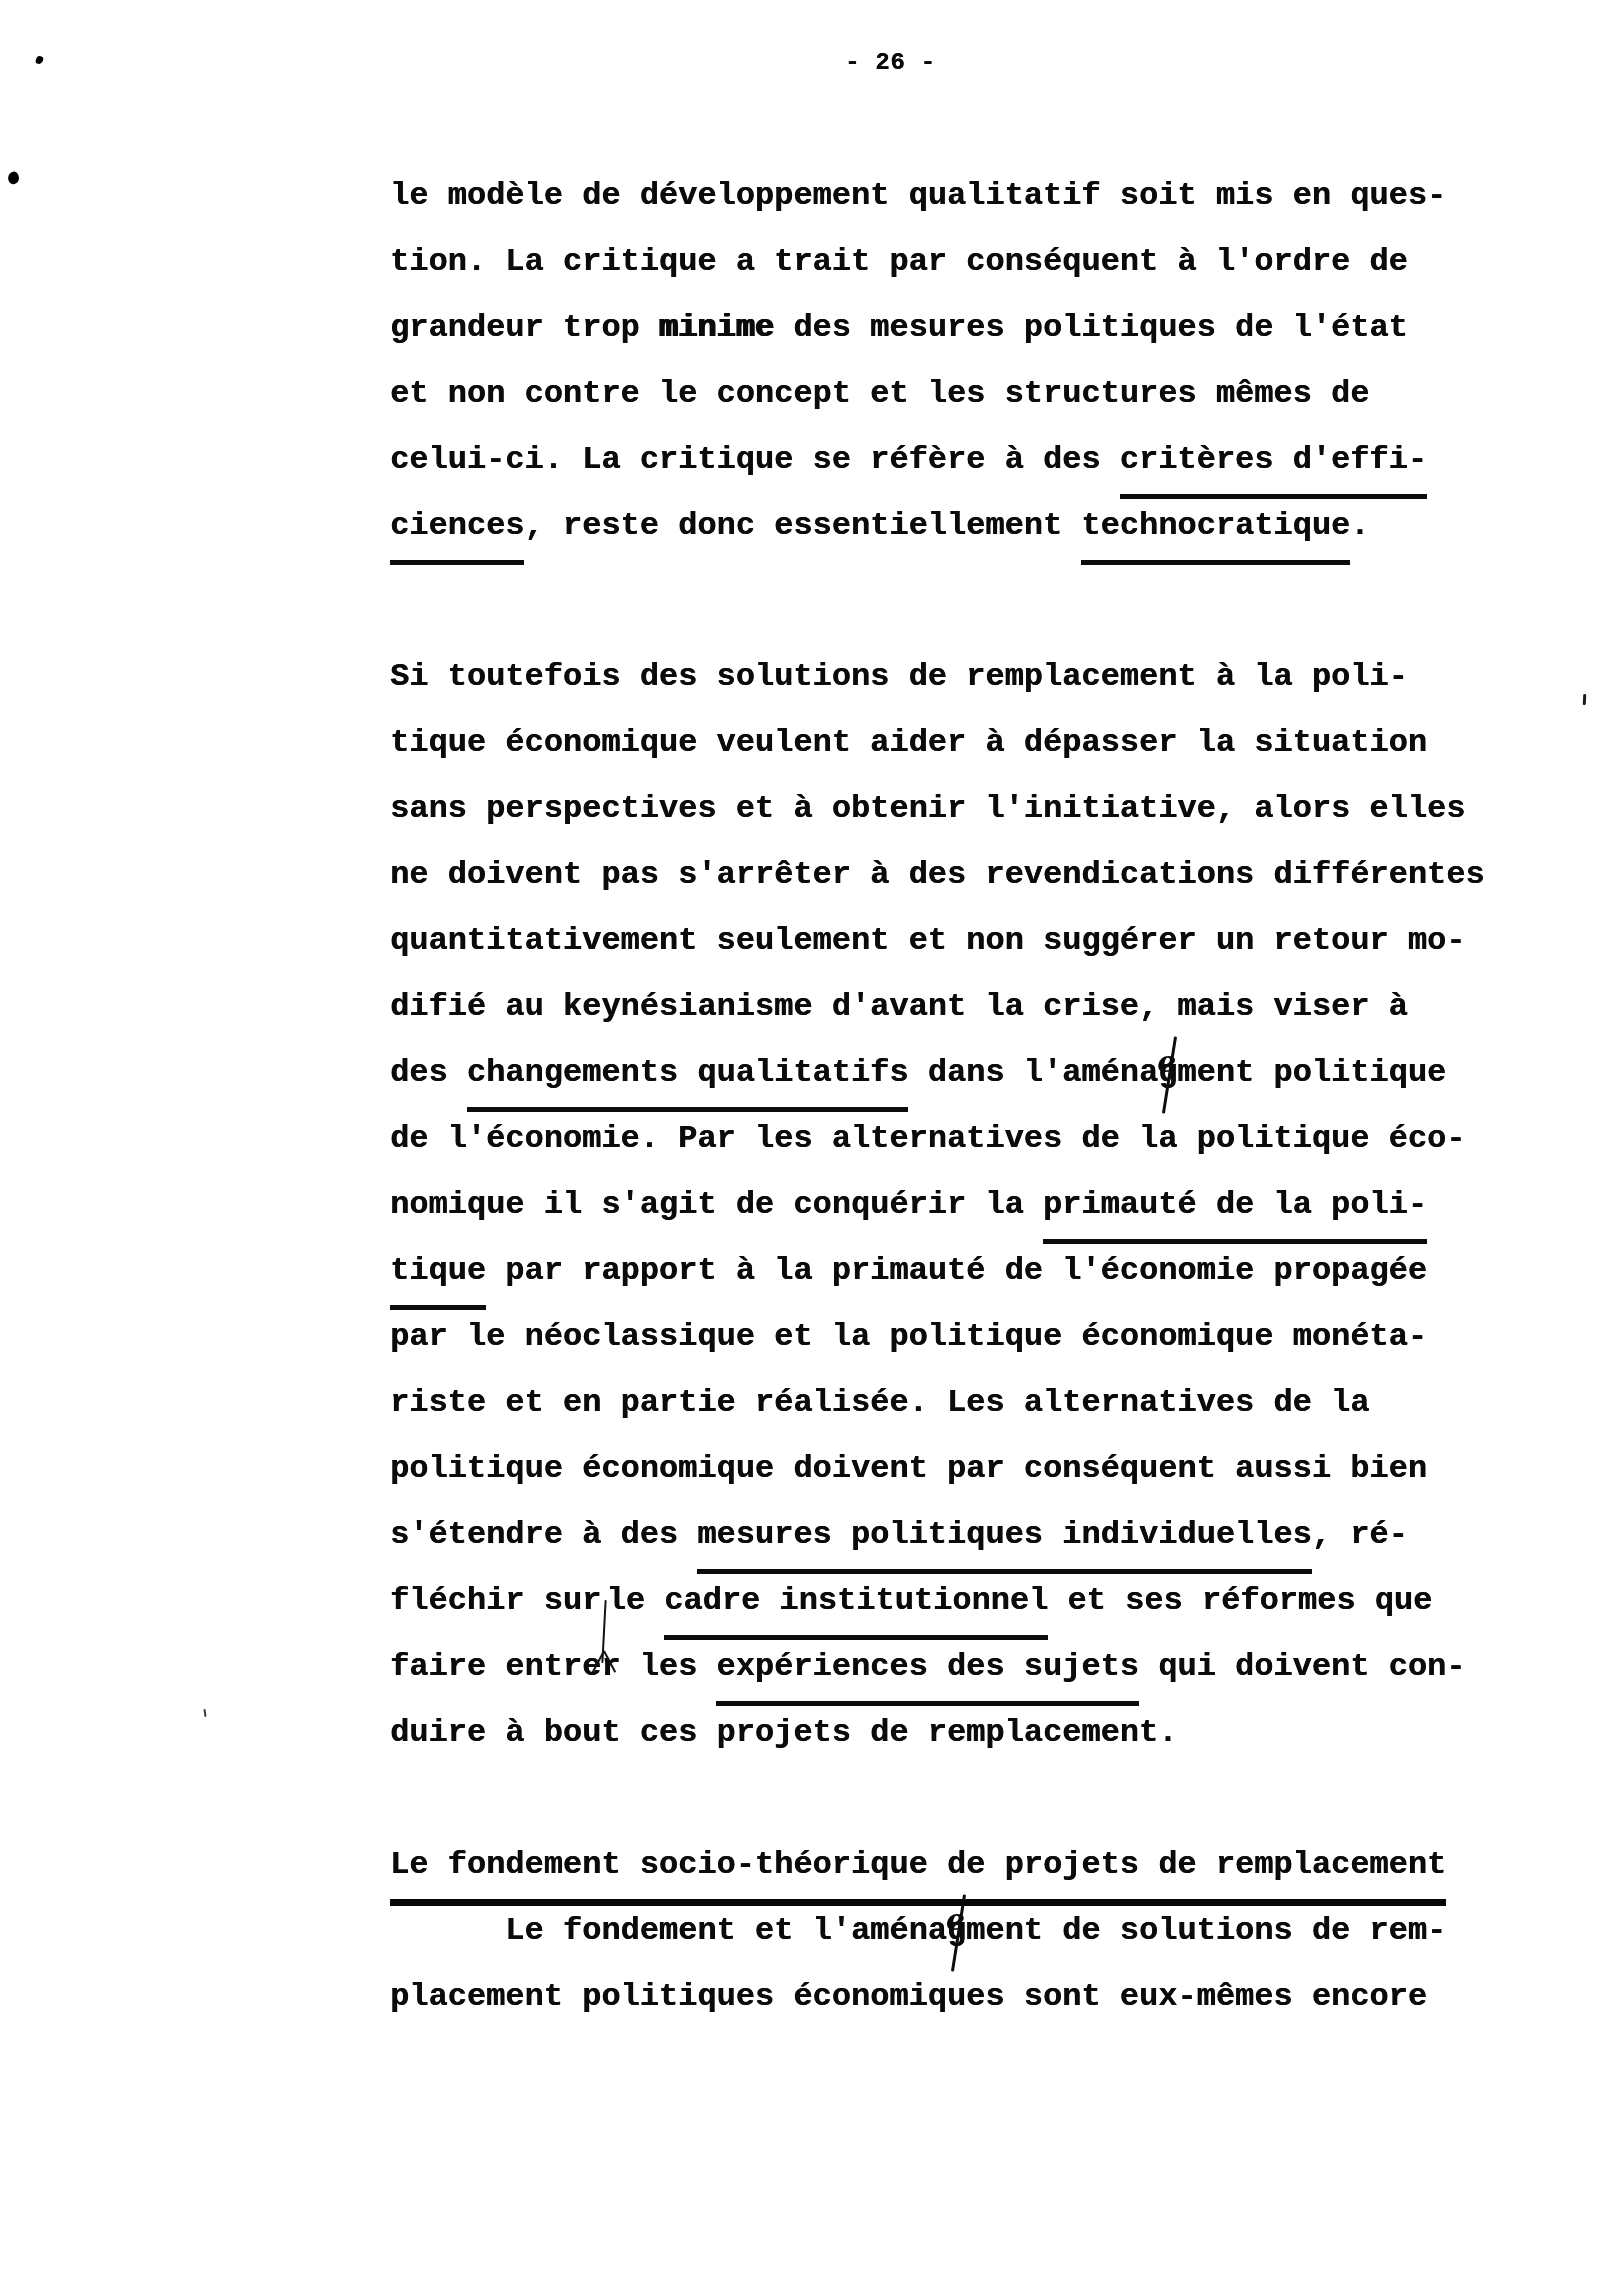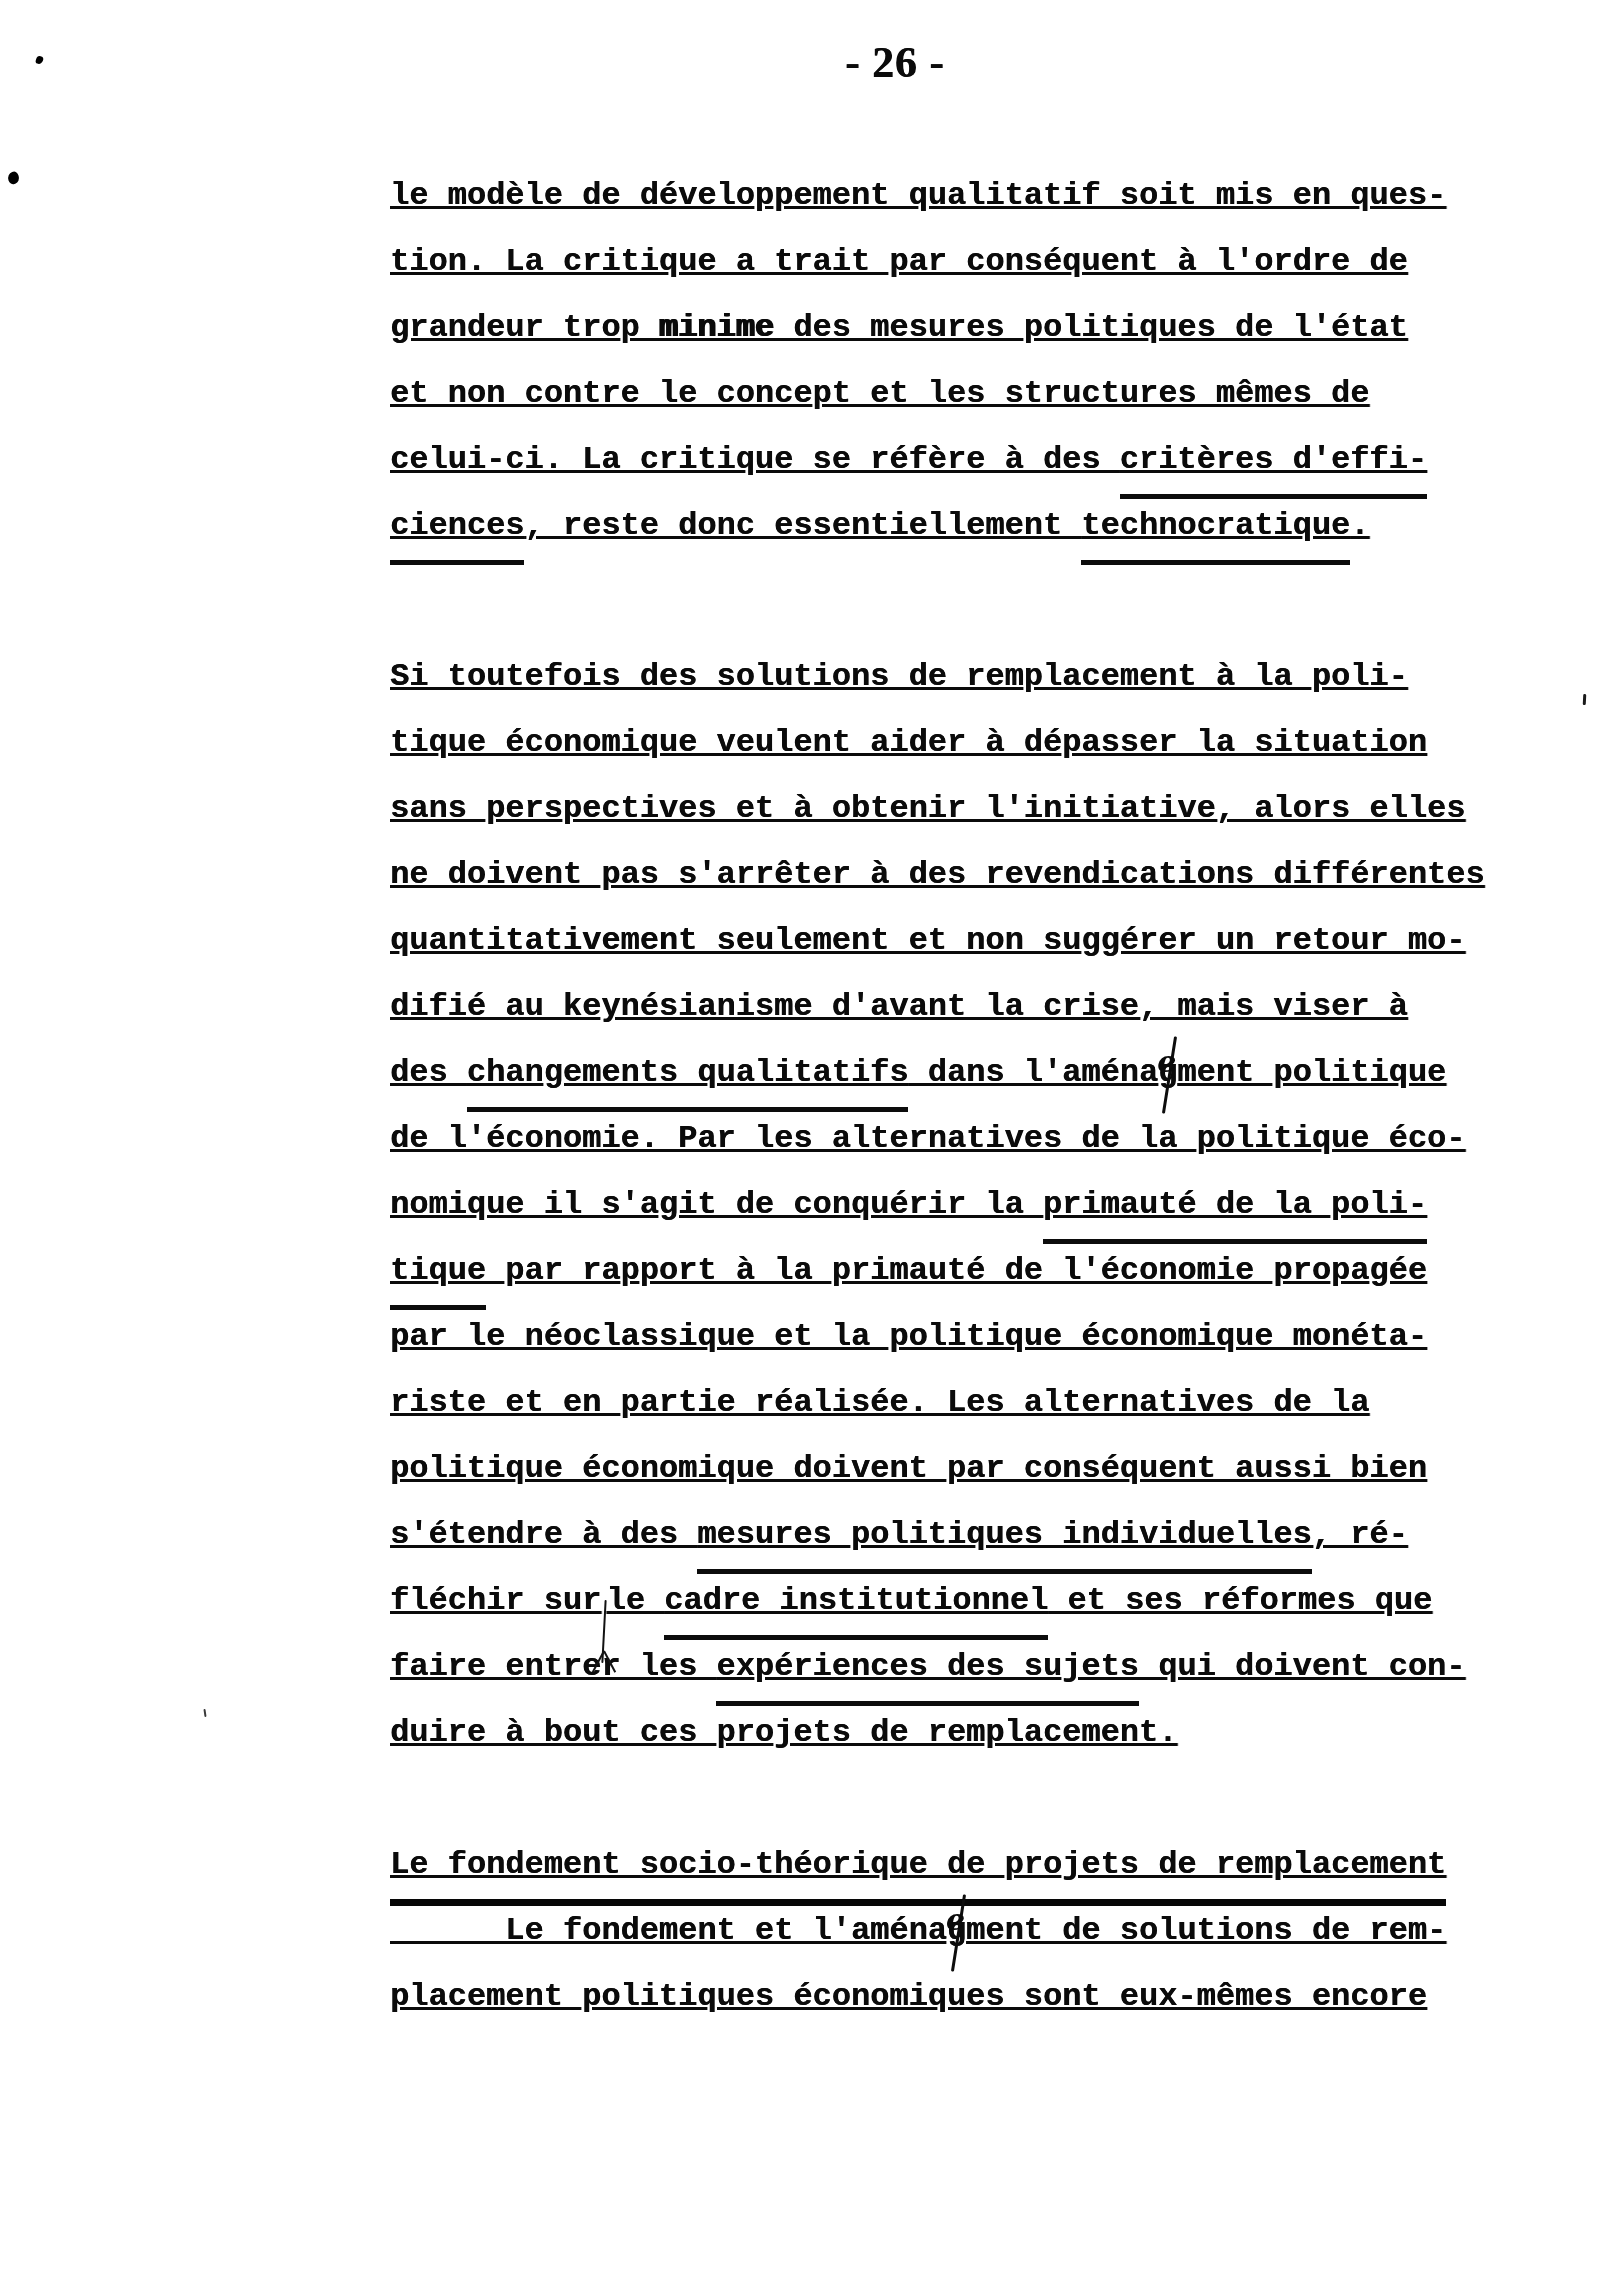--- a/index.html
+++ b/index.html
@@ -8,39 +8,38 @@
     width:1608px;height:2295px;
     background:#ffffff;
     overflow:hidden;
     font-family:"Liberation Mono","DejaVu Sans Mono",monospace;
     font-weight:700;
     color:#0b0b0b;
   }
   .page-number{
     position:absolute;
     left:845px;top:44px;
-    font-size:44px;line-height:37px;
+    font-size:24px;line-height:37px;
     letter-spacing:0.7px;
     text-shadow:0.4px 0 0 currentColor;
     white-space:pre;
-    font-family:Liberation Serif, serif;
   }
   .text-block{
     position:absolute;
     left:390px;top:163px;
     width:1164px;
     font-size:32px;
     line-height:66px;
     white-space:pre;
     text-shadow:0.4px 0 0 currentColor;
   }
   .para{margin:0;}
   .para.p2{margin-top:85px;}
   .para.heading{margin-top:66px;}
-  .line{height:66px;text-decoration:underline;}
+  .line{height:66px;}
   .u{border-bottom:5.3px solid #0c0c0c;padding-bottom:16px;}
   .para.heading .u{border-bottom:7.3px solid #060606;}
   .hv{text-shadow:1.1px 0 0 currentColor,-0.5px 0 0 currentColor;}
 
   
   .hand-e{display:inline-block;width:0;position:relative;vertical-align:baseline;}
   .hand-e .glyph{
     position:absolute;left:-20px;top:-34px;
     font-family:"DejaVu Serif",serif;
     font-style:italic;font-weight:700;

